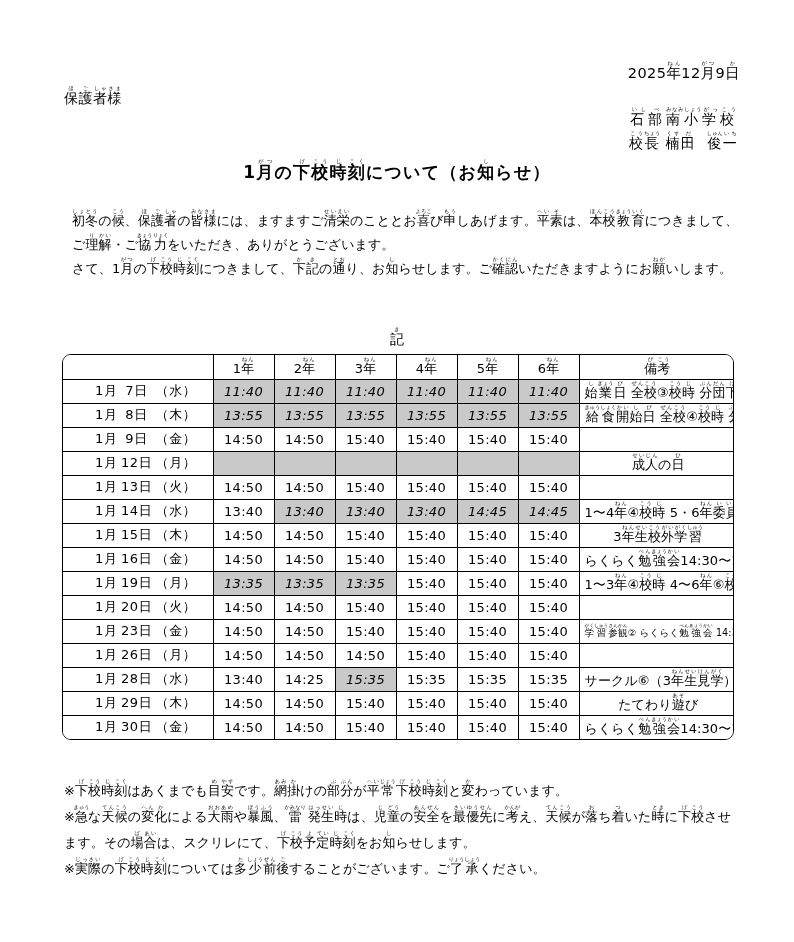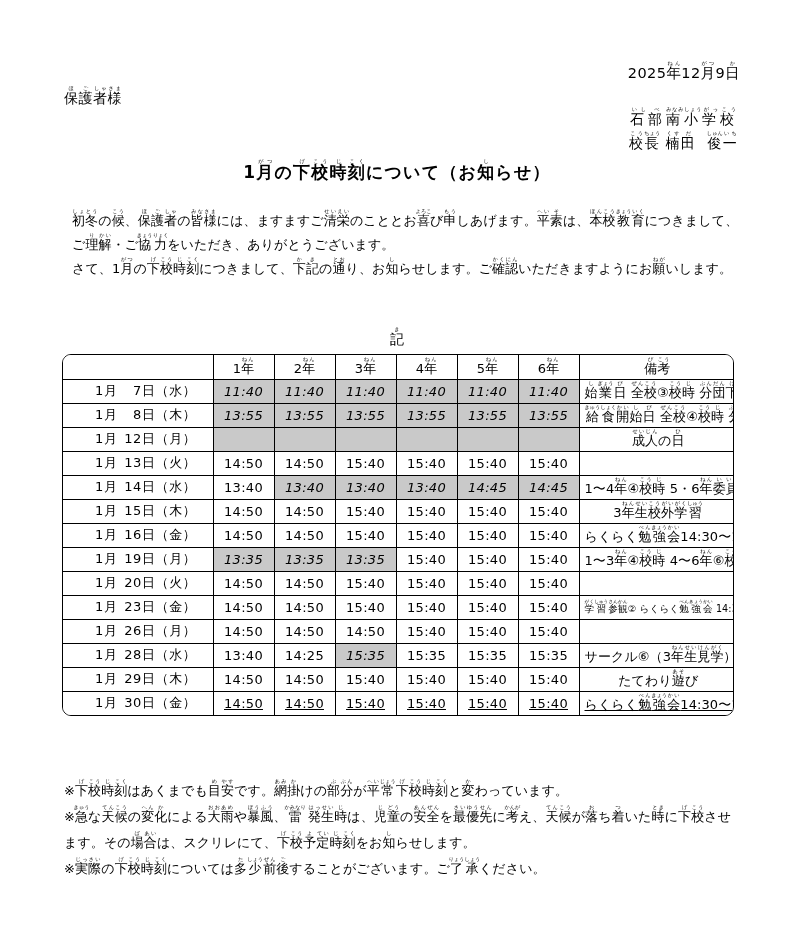--- a/index.html
+++ b/index.html
@@ -115,38 +115,38 @@
     height: 24px;
     font-weight: normal;
     font-size: 13px;
     text-align: center;
     vertical-align: middle;
     box-sizing: border-box;
     background: #ffffff;
   }
   table.sched tr td:last-child,
   table.sched tr th:last-child { border-right: none; }
-  table.sched tr:last-child td { border-bottom: none; text-decoration: underline; }
+  table.sched tr:last-child td { border-bottom: none; }
 
   thead th { height: 27px; }
   thead tr th { border-bottom: 2.6px solid #000; }
 
   col.c-date  { width: 150px; }
   col.c-grade { width: 61px; }
   col.c-note  { width: 156px; }
 
   .date-cell {
     text-align: left;
     padding-left: 16px !important;
     letter-spacing: 0.6px;
     white-space: nowrap;
     font-size: 13px;
   }
   .date-cell .d-month { display:inline-block; }
-  .date-cell .d-day { display:inline-block; min-width: 38px; text-align: right; }
+  .date-cell .d-day { display:inline-block; min-width: 38px; text-align: center; }
   .date-cell .d-dow { display:inline-block; min-width: 40px; text-align: center; }
 
   .note-cell {
     text-align: left;
     padding-left: 5px !important;
     padding-right: 3px !important;
     font-size: 11.4px;
     letter-spacing: 0.1px;
     white-space: nowrap;
     overflow: hidden;
@@ -230,20 +230,30 @@
             <td class="date-cell"><span class="d-month">1月</span><span class="d-day">8日</span><span class="d-dow">（木）</span></td>
             <td class="grade-cell shaded">13:55</td>
             <td class="grade-cell shaded">13:55</td>
             <td class="grade-cell shaded">13:55</td>
             <td class="grade-cell shaded">13:55</td>
             <td class="grade-cell shaded">13:55</td>
             <td class="grade-cell shaded">13:55</td>
             <td class="note-cell"><ruby>給<rt>きゅう</rt></ruby><ruby>食<rt>しょく</rt></ruby><ruby>開<rt>かい</rt></ruby><ruby>始<rt>し</rt></ruby><ruby>日<rt>び</rt></ruby>&nbsp;<ruby>全<rt>ぜん</rt></ruby><ruby>校<rt>こう</rt></ruby>④<ruby>校<rt>こう</rt></ruby><ruby>時<rt>じ</rt></ruby>&nbsp;<ruby>分<rt>ぶん</rt></ruby></td>
           </tr>
           <tr>
+            <td class="date-cell"><span class="d-month">1月</span><span class="d-day">9日</span><span class="d-dow">（金）</span></td>
+            <td class="grade-cell">14:50</td>
+            <td class="grade-cell">14:50</td>
+            <td class="grade-cell">15:40</td>
+            <td class="grade-cell">15:40</td>
+            <td class="grade-cell">15:40</td>
+            <td class="grade-cell">15:40</td>
+            <td class="note-cell"></td>
+          </tr>
+          <tr>
             <td class="date-cell"><span class="d-month">1月</span><span class="d-day">12日</span><span class="d-dow">（月）</span></td>
             <td class="grade-cell shaded"></td>
             <td class="grade-cell shaded"></td>
             <td class="grade-cell shaded"></td>
             <td class="grade-cell shaded"></td>
             <td class="grade-cell shaded"></td>
             <td class="grade-cell shaded"></td>
             <td class="note-cell"><ruby>成<rt>せい</rt></ruby><ruby>人<rt>じん</rt></ruby>の<ruby>日<rt>ひ</rt></ruby></td>
           </tr>
           <tr>

